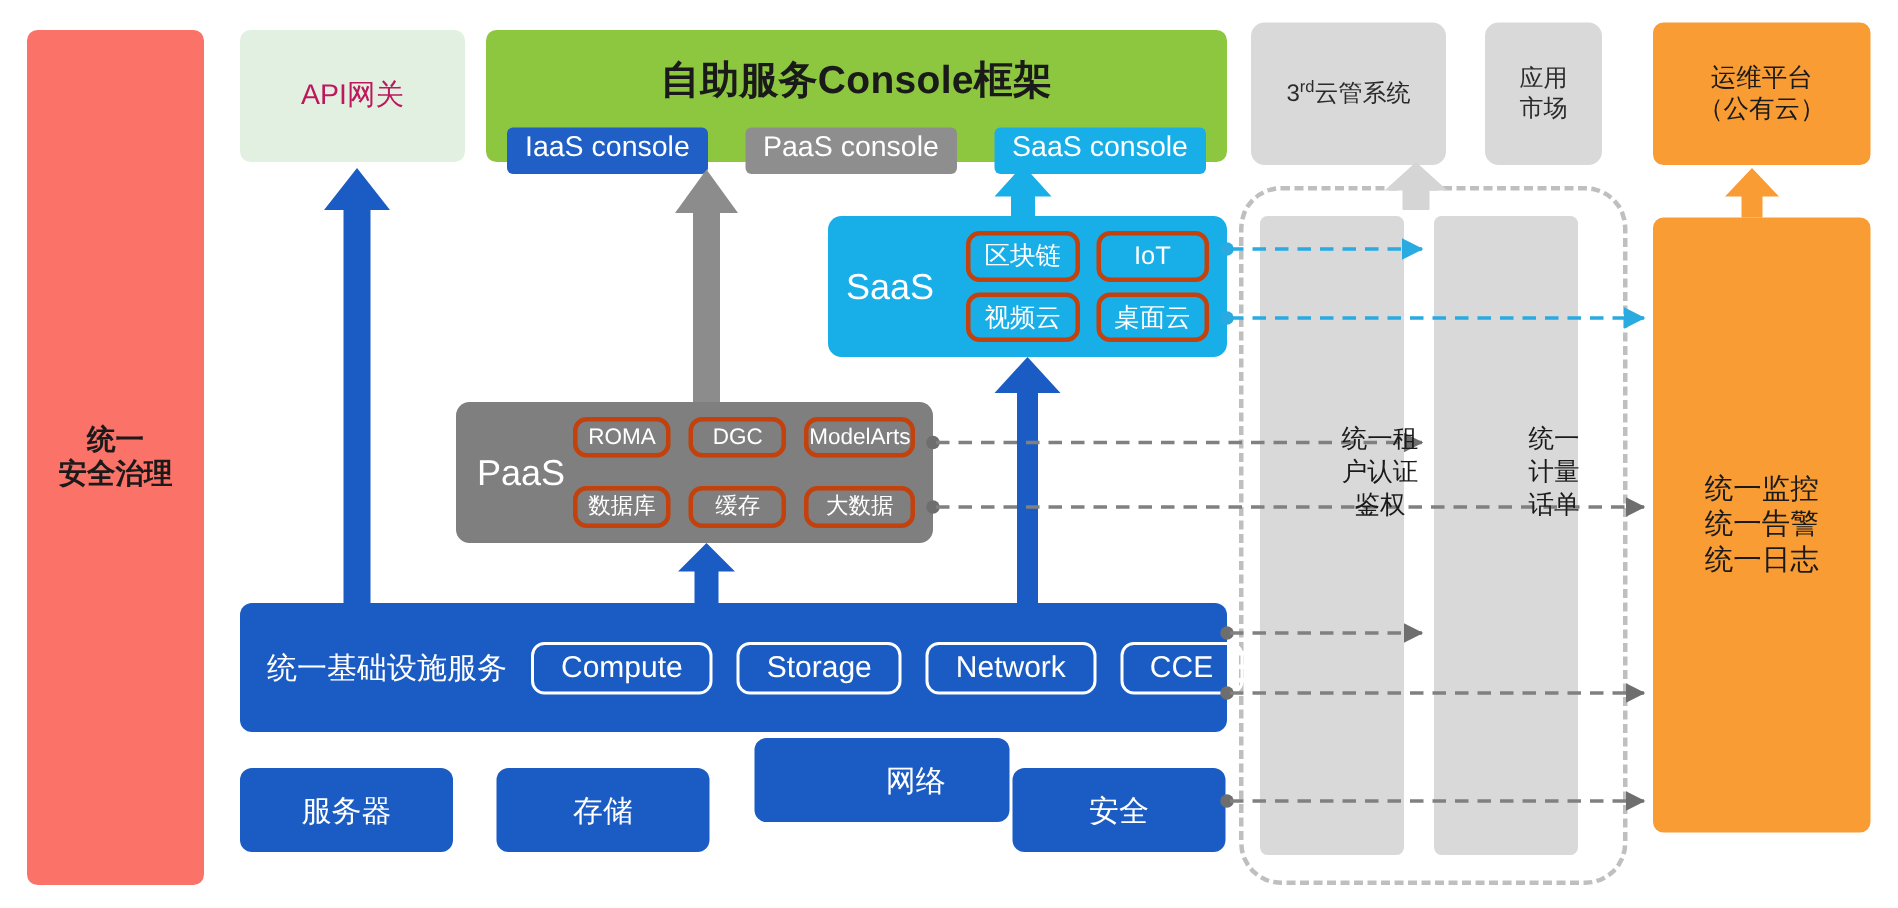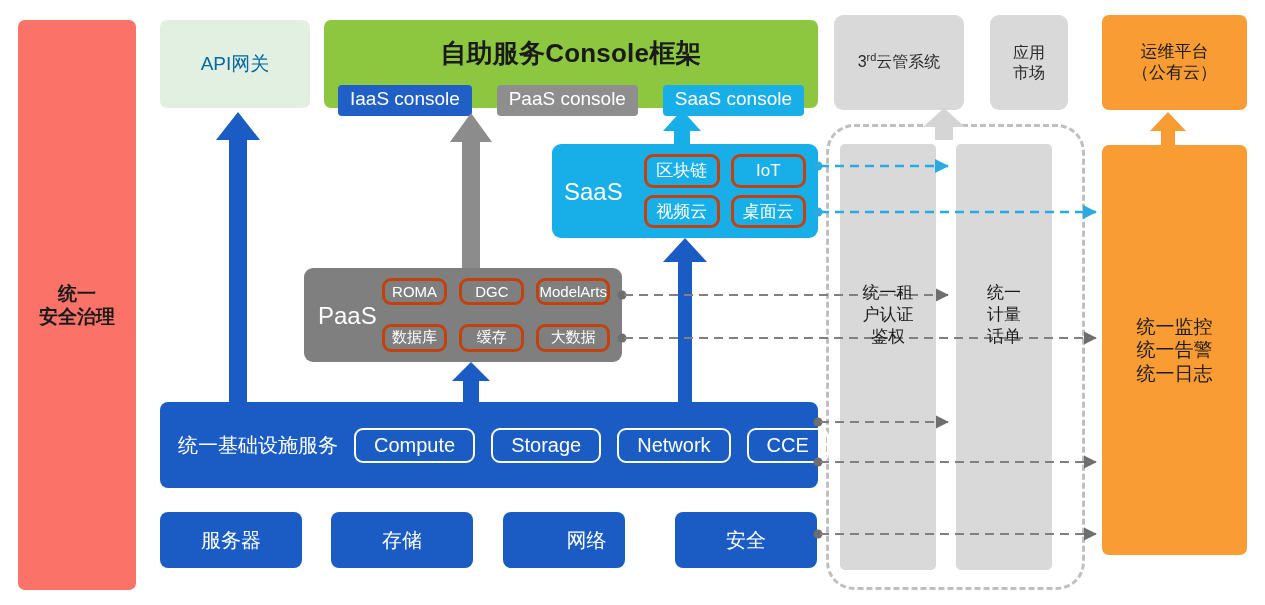--- a/index.html
+++ b/index.html
@@ -18,21 +18,21 @@
   .box{position:absolute;box-sizing:border-box;display:flex;align-items:center;justify-content:center;text-align:center;}
   .lbl{line-height:1.22;white-space:pre-line;}
 
   
   .panel-red{
     background:#FA7268;border-radius:7px;color:#1a1a1a;
     font-size:19px;font-weight:700;
   }
   
   .panel-apigw{
-    background:#E2F0E2;border-radius:7px;color:#0369a1;font-size:19px;
+    background:#E2F0E2;border-radius:7px;color:#be185d;font-size:19px;
   }
   
   .panel-green{
     background:#8CC73F;border-radius:7px;
     flex-direction:column;justify-content:flex-start;
   }
   .green-title{
     color:#1a1a1a;font-size:26px;font-weight:700;margin-top:16px;letter-spacing:.2px;
   }
   .console-row{
@@ -101,21 +101,21 @@
   }
 
   
   .dash-region{
     position:absolute;border:3px dashed #BFBFBF;border-radius:28px;
     box-sizing:border-box;
   }
   .grey-col{position:absolute;background:#D9D9D9;border-radius:5px;}
   .grey-col-label{
     position:absolute;color:#1a1a1a;font-size:17px;text-align:center;
-    line-height:1.3;white-space:pre-line;z-index:6;
+    line-height:1.3;white-space:pre-line;z-index:6;padding-left:32px;
   }
 
   svg.overlay{position:absolute;left:0;top:0;width:1265px;height:605px;pointer-events:none;z-index:5;}
 </style>
 </head>
 <body>
 
 <div id="stage">
 
   <div class="box panel-red" style="left:18px;top:20px;width:118px;height:570px;">
@@ -197,21 +197,21 @@
     <span class="infra-chip">Network</span>
     <span class="infra-chip">CCE</span>
   </div>
 
   <div class="box hw-tile" style="left:160px;top:512px;width:142px;height:56px;">
     <span>服务器</span>
   </div>
   <div class="box hw-tile" style="left:331px;top:512px;width:142px;height:56px;">
     <span>存储</span>
   </div>
-  <div class="box hw-tile" style="left:503px;top:512px;width:122px;height:56px;padding-left:45px;">
+  <div class="box hw-tile" style="left:503px;top:492px;width:170px;height:56px;padding-left:45px;">
     <span>网络</span>
   </div>
   <div class="box hw-tile" style="left:675px;top:512px;width:142px;height:56px;">
     <span>安全</span>
   </div>
 
   <svg class="overlay" viewBox="0 0 1265 605" xmlns="http://www.w3.org/2000/svg">
     <defs>
       <marker id="ah-grey" markerWidth="7" markerHeight="7" refX="5.6" refY="3" orient="auto">
         <path d="M0,0 L6,3 L0,6 z" fill="#6E6E6E"></path>

